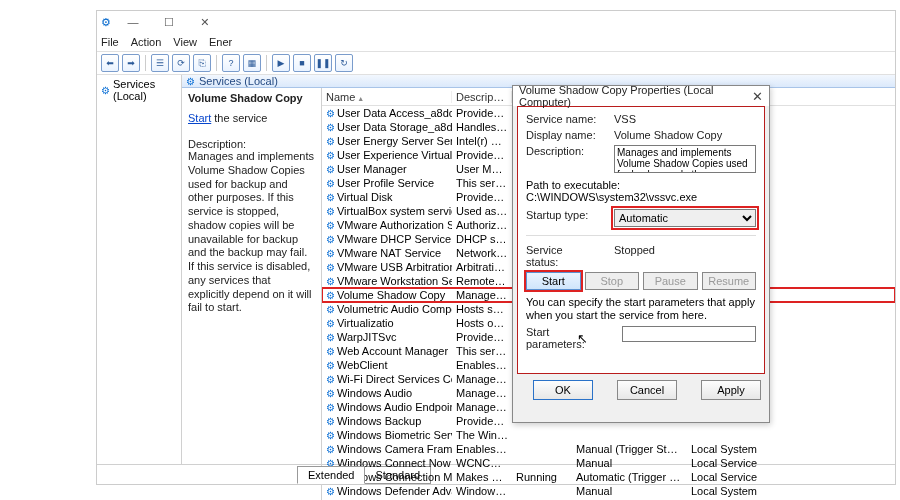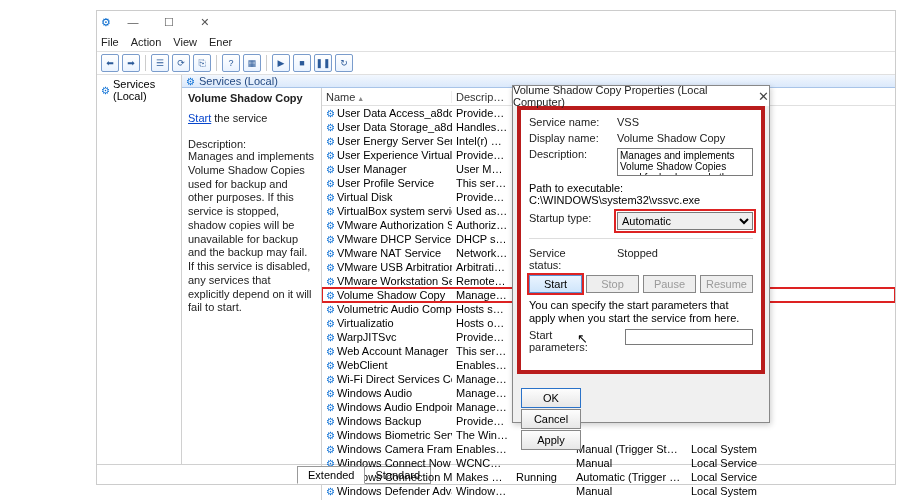--- a/index.html
+++ b/index.html
@@ -29,37 +29,37 @@
   .row { display: flex; height: 14px; align-items: center; }
   .row > div { padding: 0 4px; overflow: hidden; white-space: nowrap; text-overflow: ellipsis; }
   .row .nm { display: flex; align-items: center; gap: 2px; }
   .gear { color: #0a6fd6; font-size: 10px; }
   .sel { background: #fff; outline: 2px solid #d22; outline-offset: -1px; }
   .footer-tabs { height: 20px; display: flex; align-items: flex-end; padding-left: 200px; border-top: 1px solid #d0d0d0; }
   .ftab { padding: 2px 10px; font-size: 11px; border: 1px solid #999; background: #fff; margin-right: -1px; cursor: default; }
   .ftab.active { border-bottom: 1px solid #fff; position: relative; z-index: 1; }
   
   .dlg { position: absolute; left: 512px; top: 85px; width: 258px; height: 338px; background: #f0f0f0; border: 1px solid #888; box-shadow: 1px 2px 6px rgba(0,0,0,.2); }
-  .dlg .dt { display: flex; align-items: center; height: 20px; padding: 0 0; background: #fff; color: #222; }
+  .dlg .dt { display: flex; align-items: center; height: 20px; padding: 0 6px; background: #fff; color: #222; }
   .dlg .dt .x { margin-left: auto; font-size: 13px; color: #444; }
   .dlg .tabs { display: flex; padding: 4px 4px 0 4px; gap: 2px; }
   .dlg .tab { padding: 2px 8px; border: 1px solid #aaa; background: #f0f0f0; border-radius: 2px 2px 0 0; font-size: 11px; }
   .dlg .tab.active { background: #fff; border-bottom: 1px solid #fff; position: relative; z-index: 2; }
-  .dlg .tabbody { background: #fff; border: 4px solid #b91c1c; margin: 0 4px; height: 268px; padding: 6px 8px; }
+  .dlg .tabbody { background: #fff; border: 1px solid #b91c1c; margin: 0 4px; height: 268px; padding: 6px 8px; }
   .dlg .formrow { display: flex; margin-bottom: 4px; align-items: flex-start; }
   .dlg .formrow .lbl { width: 72px; color: #222; }
   .dlg .formrow .val { flex: 1; color: #222; margin-left: 16px; }
   .dlg textarea { width: 100%; height: 28px; font-size: 10px; resize: none; border: 1px solid #7a7a7a; padding: 1px 2px; }
   .dlg select { width: 100%; border: 1px solid #7a7a7a; height: 18px; font-size: 11px; }
   .dlg .red { outline: 2px solid #d22; outline-offset: 1px; }
   .dlg .btns { display: flex; gap: 4px; margin-top: 4px; }
   .dlg .btn { flex: 1; height: 18px; border: 1px solid #888; background: linear-gradient(#fdfdfd,#e7e7e7); text-align: center; line-height: 16px; font-size: 11px; }
   .dlg .btn.dis { color: #9a9a9a; background: #eee; }
   .dlg .btn.pri { outline: 2px solid #d22; outline-offset: 0; background: linear-gradient(#eaf4ff,#cfe5fb); border-color: #5a90d0; }
-  .dlg .bottombtns { display: flex; justify-content: flex-end; gap: 1px; padding: 14px 8px; flex-direction: column; }
+  .dlg .bottombtns { display: flex; justify-content: flex-end; gap: 24px; padding: 6px 8px; }
   .dlg .bottombtn { width: 60px; height: 20px; border: 1px solid #888; background: linear-gradient(#fdfdfd,#e7e7e7); text-align: center; line-height: 18px; }
   .dlg .bottombtn.ok { border: 1px solid #2a72c8; }
   .sortarrow { font-size: 7px; color: #888; margin-left: 2px; }
   .cursor{position:absolute;left:577px;top:331px;font-size:13px;color:#000;pointer-events:none;z-index:10;}
 </style>
 </head>
 <body>
 
 <div class="window">
   <div class="titlebar">

